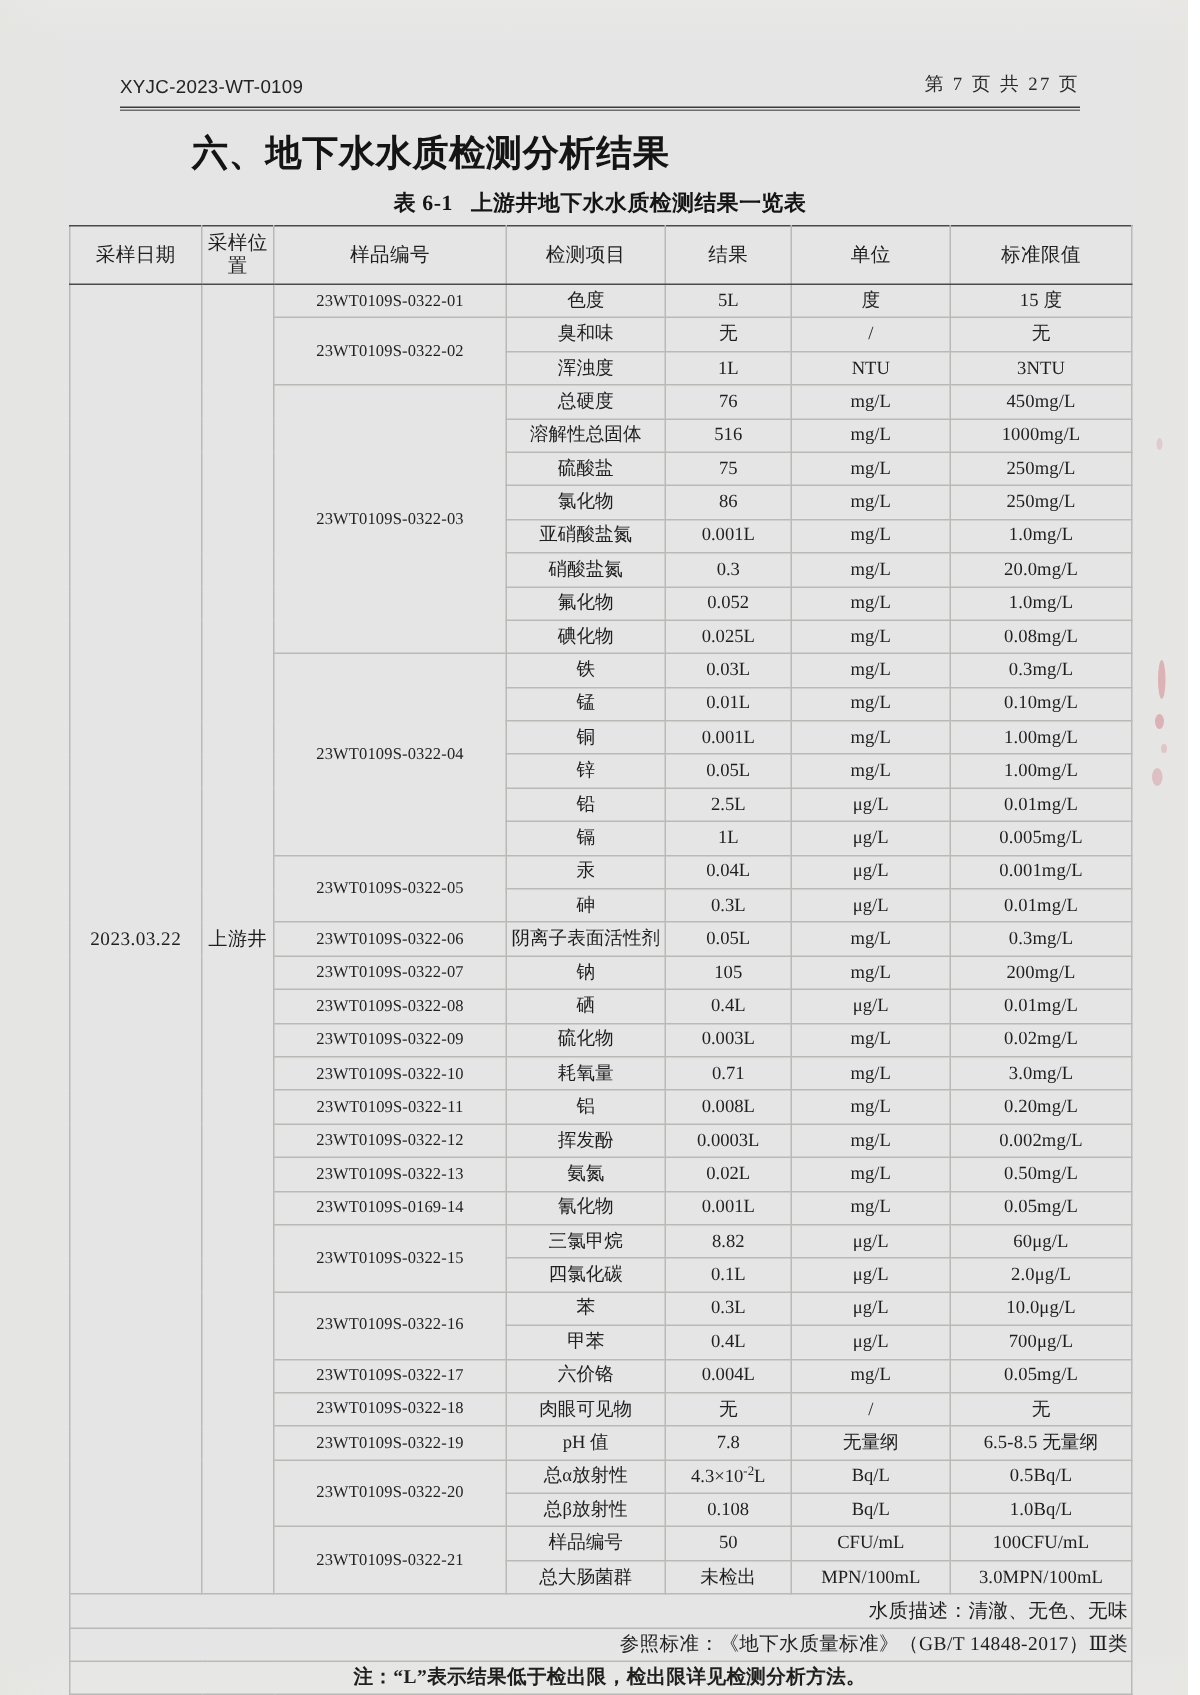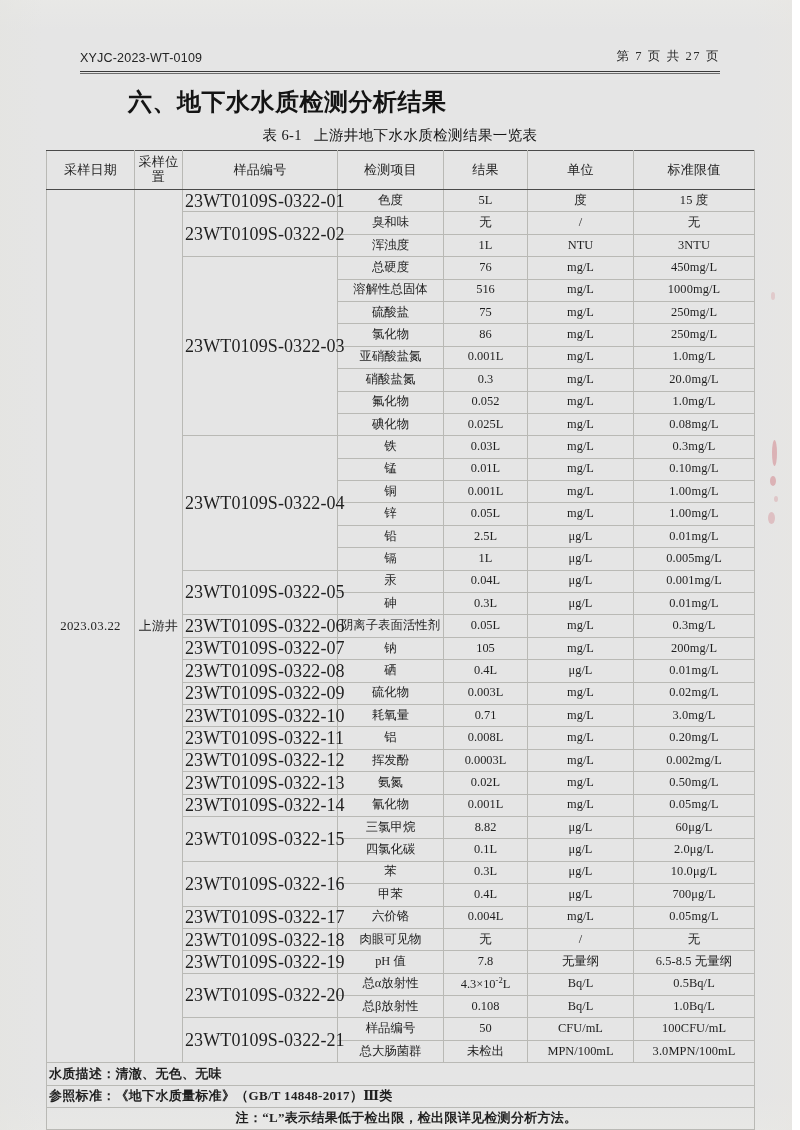--- a/index.html
+++ b/index.html
@@ -76,21 +76,21 @@
     margin-left: 44px;
   }
 
   
   .table-caption {
     position: absolute;
     left: 0; top: 126px;
     width: 800px;
     text-align: center;
     font-size: 14.5px;
-    font-weight: normal;
+    font-weight: bold;
     letter-spacing: .4px;
     color: #151515;
   }
   .table-caption .cap-num { margin-right: 12px; }
 
   
   .tbl-wrap {
     position: absolute;
     left: 46px; top: 150px;
     width: 708px;
@@ -116,37 +116,37 @@
     font-size: 13px;
     border-top: 1.5px solid #4a4a4a;
     border-bottom: 1.5px solid #4a4a4a;
     letter-spacing: .3px;
   }
   table.result tbody td { height: 21.4px; }
   td.code, td.proj, td.res, td.unit, td.lim { white-space: nowrap; }
   td.code {
     font-family: "Liberation Serif", "DejaVu Serif", serif;
     letter-spacing: .1px;
-    font-size: 18px;
+    font-size: 11px;
   }
   td.date, td.loc {
     font-size: 12.8px;
     letter-spacing: .3px;
     margin-left: 48px;
   }
   td.lim { letter-spacing: .1px; }
 
   .row-last td { border-bottom: 1.4px solid #4a4a4a; }
 
   tr.note td {
     height: 24px;
     font-size: 13px;
     letter-spacing: .3px;
   }
-  tr.note td.center { text-align: left; font-weight: bold; }
+  tr.note td.center { text-align: right; }
   tr.note td.left {
     text-align: center;
     padding-left: 14px;
     font-weight: bold;
   }
   .sup { font-size: 8.6px; vertical-align: super; }
 
   
   .footer-company {
     position: absolute;
@@ -384,21 +384,21 @@
             <td class="lim">0.002mg/L</td>
           </tr>
           <tr>
             <td class="code" rowspan="1">23WT0109S-0322-13</td>
             <td class="proj">氨氮</td>
             <td class="res">0.02L</td>
             <td class="unit">mg/L</td>
             <td class="lim">0.50mg/L</td>
           </tr>
           <tr>
-            <td class="code" rowspan="1">23WT0109S-0322-14</td>
+            <td class="code" rowspan="1">23WT0109S-0169-14</td>
             <td class="proj">氰化物</td>
             <td class="res">0.001L</td>
             <td class="unit">mg/L</td>
             <td class="lim">0.05mg/L</td>
           </tr>
           <tr>
             <td class="code" rowspan="2">23WT0109S-0322-15</td>
             <td class="proj">三氯甲烷</td>
             <td class="res">8.82</td>
             <td class="unit">μg/L</td>

